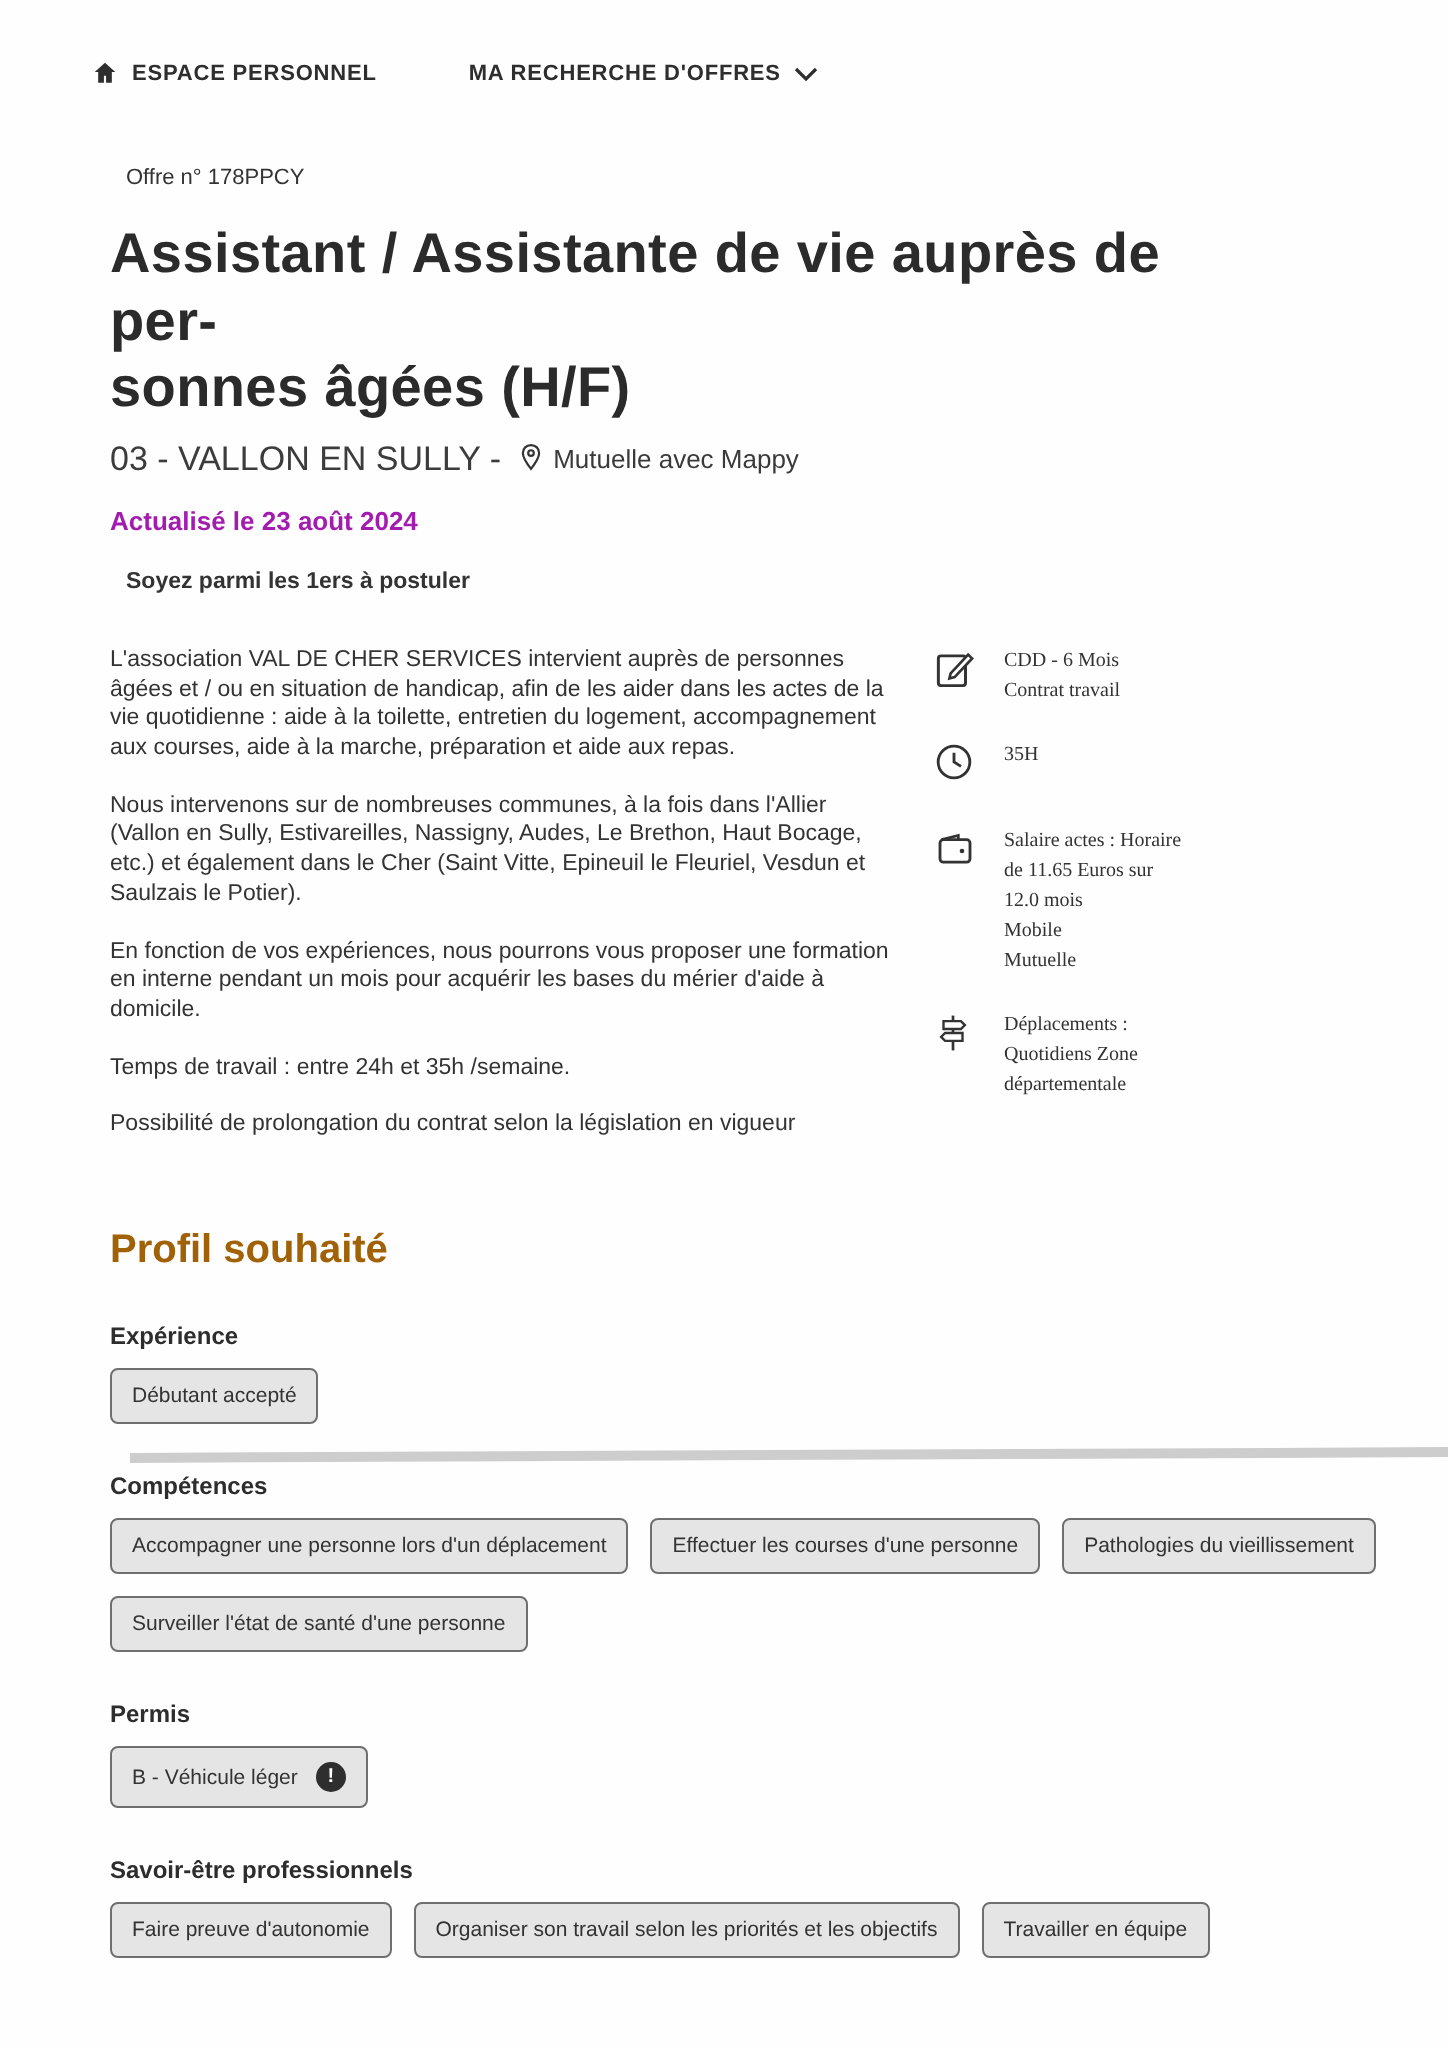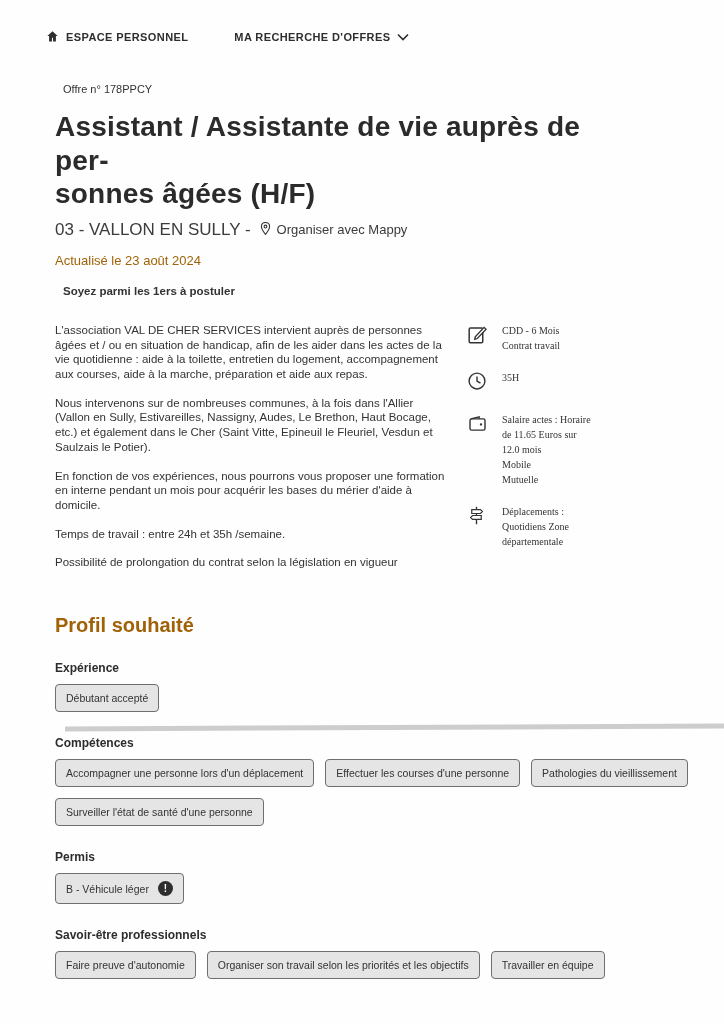--- a/index.html
+++ b/index.html
@@ -18,21 +18,21 @@
   .nav-item { display:flex; align-items:center; gap:7px; cursor:pointer; }
   .nav-item svg { display:block; }
 
   
   .offer-no { margin:40px 0 0 63px; font-size:11px; color:#333; }
   h1.title { margin:15px 0 0 55px; width:545px; font-size:28px; line-height:1.2;
              font-weight:bold; color:#2b2b2b; letter-spacing:.2px; }
   .location { margin:9px 0 0 55px; display:flex; align-items:center; font-size:17px; color:#3c3c3c; }
   .mappy { display:flex; align-items:center; gap:5px; margin-left:8px;
            font-size:13px; color:#3a3a3a; cursor:pointer; }
-  .updated { margin:13px 0 0 55px; font-size:13px; font-weight:normal; color:#a16207; }
+  .updated { margin:13px 0 0 55px; font-size:13px; font-weight:bold; color:#a21caf; }
   .apply-hint { margin:17px 0 0 63px; font-size:11.5px; color:#333;font-weight:bold; }
 
   
   .columns { display:flex; margin:26px 0 0 55px; }
   .col-main { width:392px; }
   .col-main p { margin:0 0 14px 0; font-size:11.5px; line-height:1.28; color:#333; }
   .col-side { margin-left:20px; width:182px; }
   .detail { display:flex; gap:13px; margin-bottom:17px; }
   .detail .dicon { flex:0 0 22px; padding-top:1px; }
   .detail .dtext { font-size:10px; line-height:1.5; color:#333;font-family:Liberation Serif, serif; }
@@ -83,21 +83,21 @@
 
   <div class="location">
     <span>03 - VALLON EN SULLY -</span>
     <span class="mappy">
       <span>
         <svg width="13" height="15" viewBox="0 0 24 26">
             <path d="M12 2C7.6 2 4.5 5.2 4.5 9.4 C4.5 14.6 12 24 12 24 s7.5-9.4 7.5-14.6 C19.5 5.2 16.4 2 12 2z" fill="none" stroke="#333" stroke-width="2"></path>
             <circle cx="12" cy="9.4" r="2.6" fill="none" stroke="#333" stroke-width="2"></circle>
           </svg>
       </span>
-      <span>Organiser avec Mappy</span>
+      <span>Mutuelle avec Mappy</span>
     </span>
   </div>
 
   <div class="updated">Actualisé le 23 août 2024</div>
   <div class="apply-hint">Soyez parmi les 1ers à postuler</div>
 
   <div class="columns">
     <div class="col-main">
       <p>L'association VAL DE CHER SERVICES intervient auprès de personnes âgées et / ou en situation de handicap, afin de les aider dans les actes de la vie quotidienne : aide à la toilette, entretien du logement, accompagnement aux courses, aide à la marche, préparation et aide aux repas.</p>
       <p>Nous intervenons sur de nombreuses communes, à la fois dans l'Allier (Vallon en Sully, Estivareilles, Nassigny, Audes, Le Brethon, Haut Bocage, etc.) et également dans le Cher (Saint Vitte, Epineuil le Fleuriel, Vesdun et Saulzais le Potier).</p>

